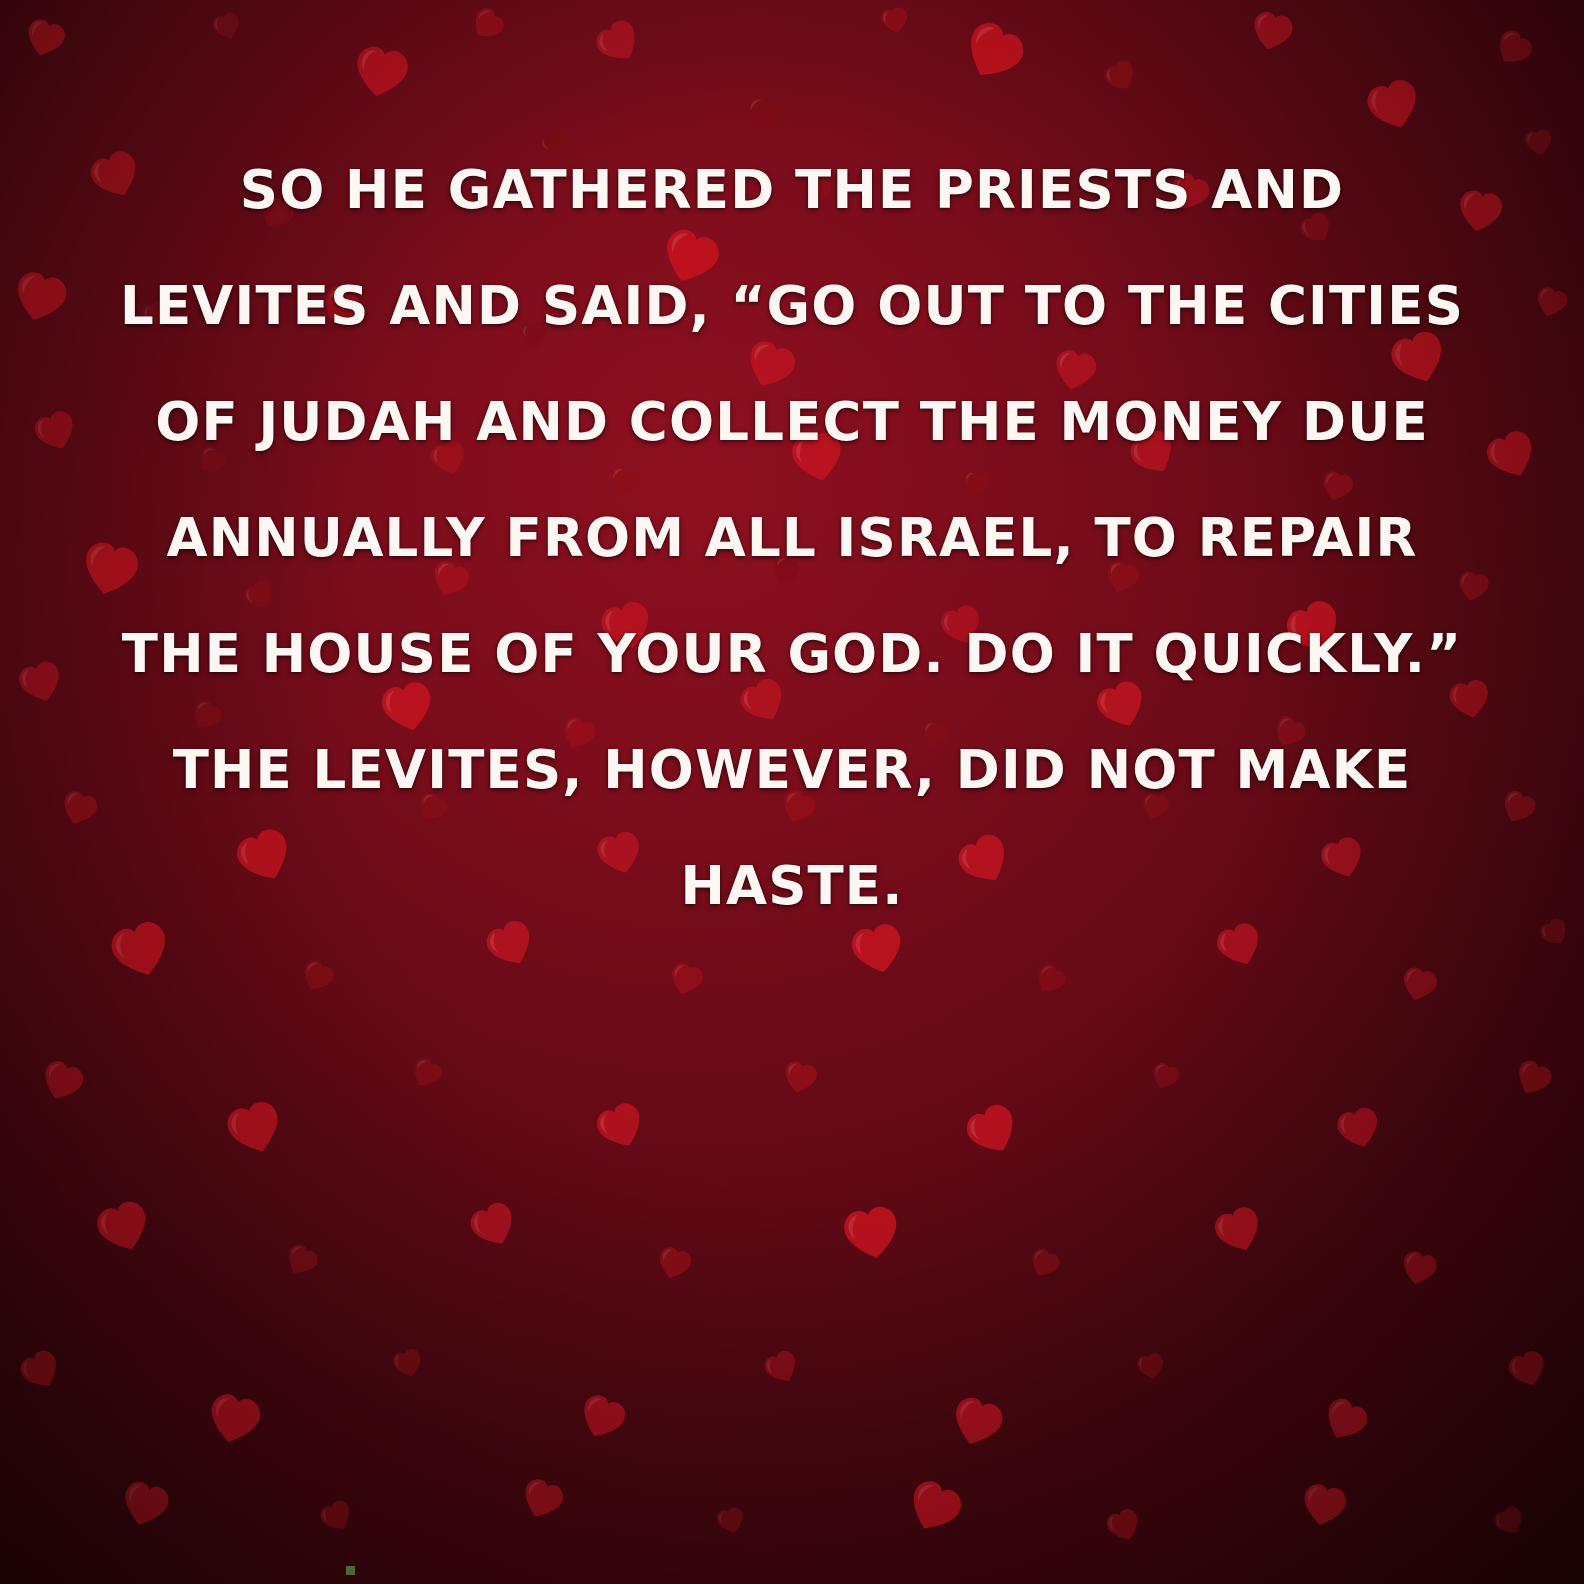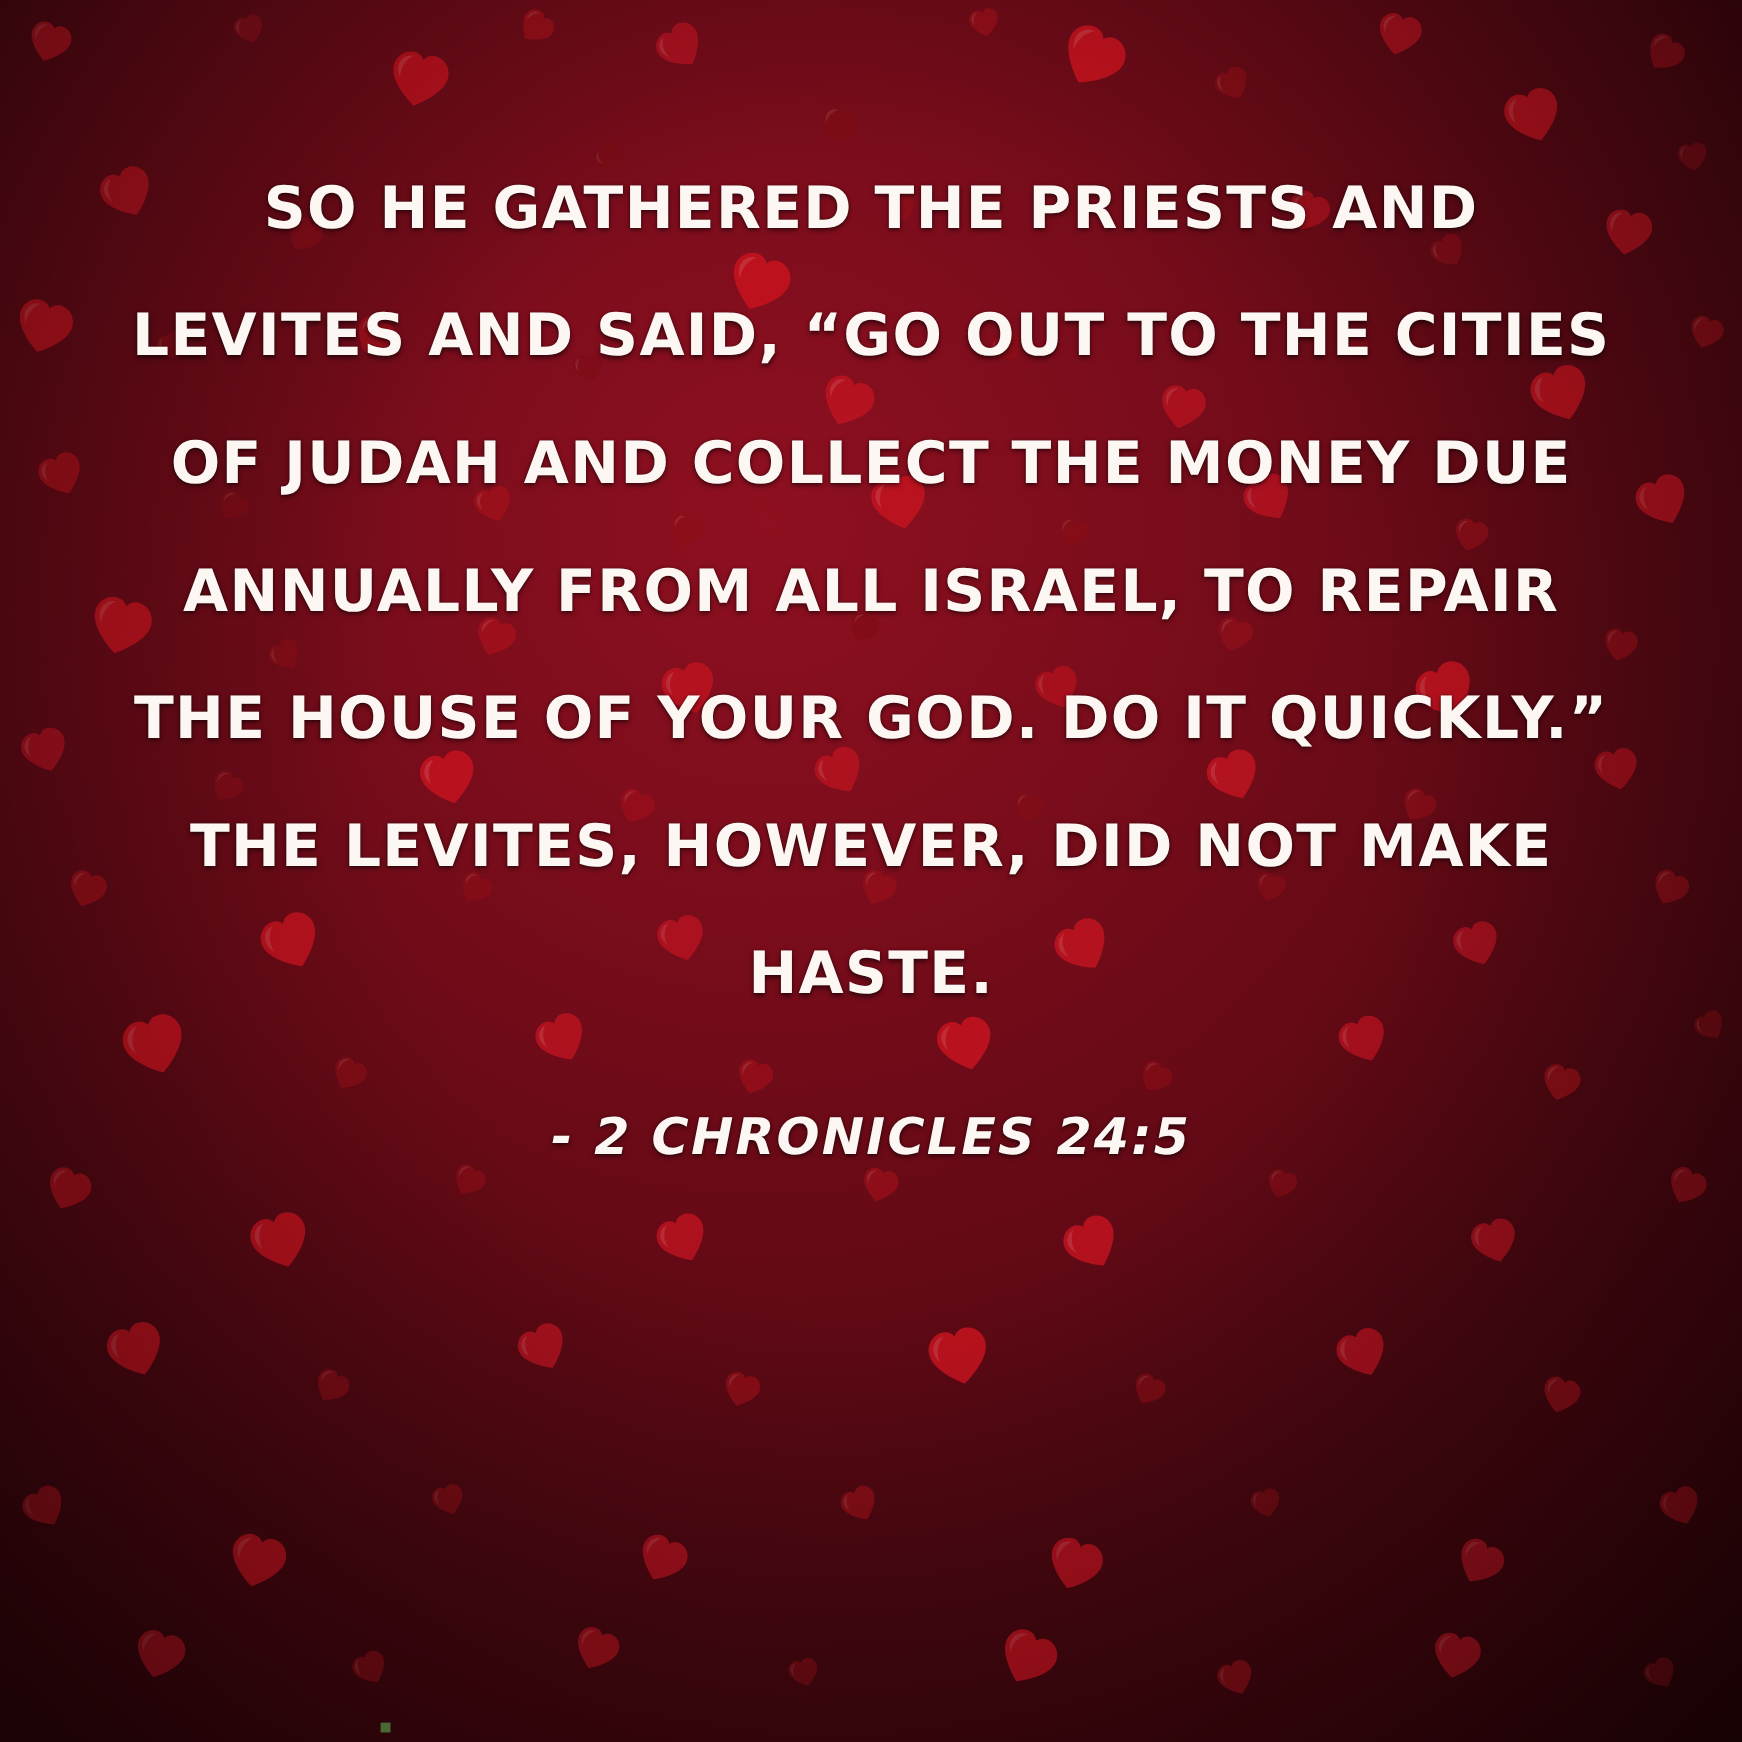--- a/index.html
+++ b/index.html
@@ -759,17 +759,16 @@
           <path d="M16 29 C16 29 2 20.5 2 11.5 C2 6.3 6.1 2.5 10.6 2.5 C13.4 2.5 15.2 4.1 16 5.6 C16.8 4.1 18.6 2.5 21.4 2.5 C25.9 2.5 30 6.3 30 11.5 C30 20.5 16 29 16 29 Z" fill="#8b0e18"></path>
           <path d="M10.6 4.5 C7.4 4.5 4.4 7.1 4.3 11 C4.3 13 5.2 15 6.4 16.7 C5.6 12.7 6.6 7.8 10.6 4.5 Z" fill="#ffffff" opacity="0.13"></path>
         </svg>
       </div>
     </div>
 
   <div class="vignette"></div>
 
   <div class="content">
     <p class="verse-text">SO HE GATHERED THE PRIESTS AND LEVITES AND SAID, “GO OUT TO THE CITIES OF JUDAH AND COLLECT THE MONEY DUE ANNUALLY FROM ALL ISRAEL, TO REPAIR THE HOUSE OF YOUR GOD. DO IT QUICKLY.” THE LEVITES, HOWEVER, DID NOT MAKE HASTE.</p>
-    <p class="verse-ref">- 2 CHRONICLES 24:5</p>
   </div>
 
   <div class="corner-mark"></div>
 </div>
 
 </body></html>

